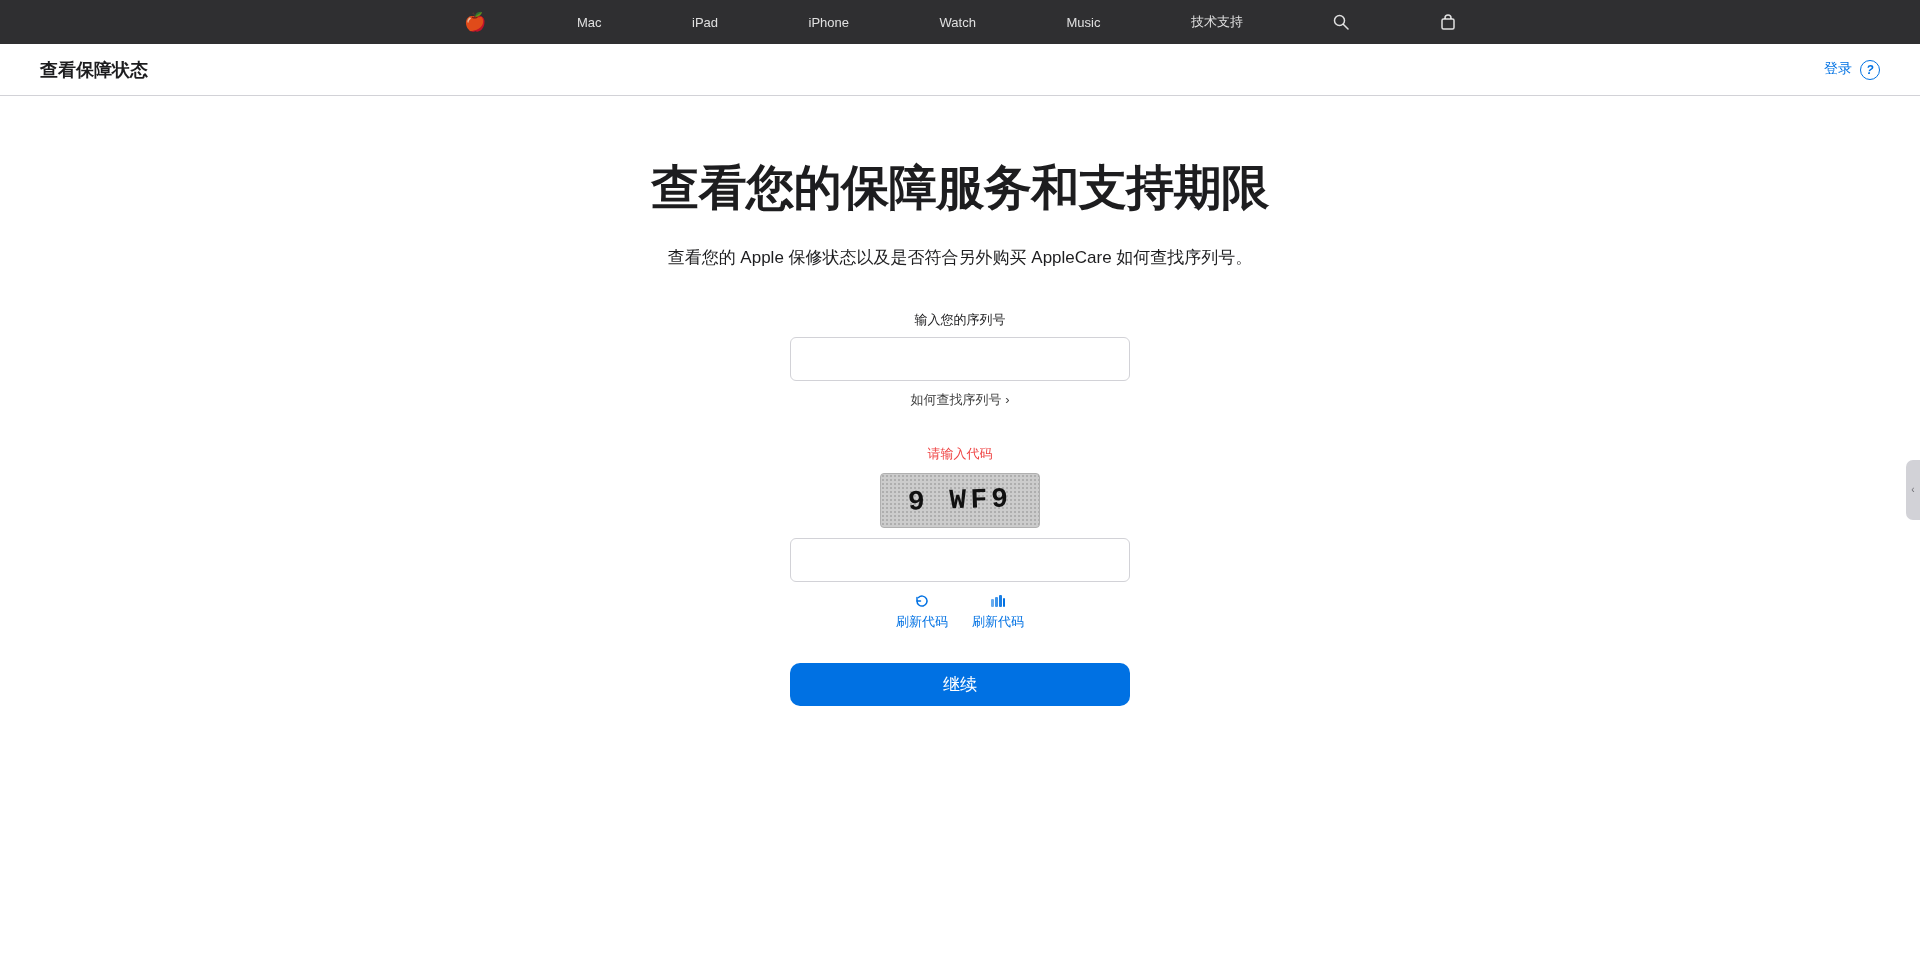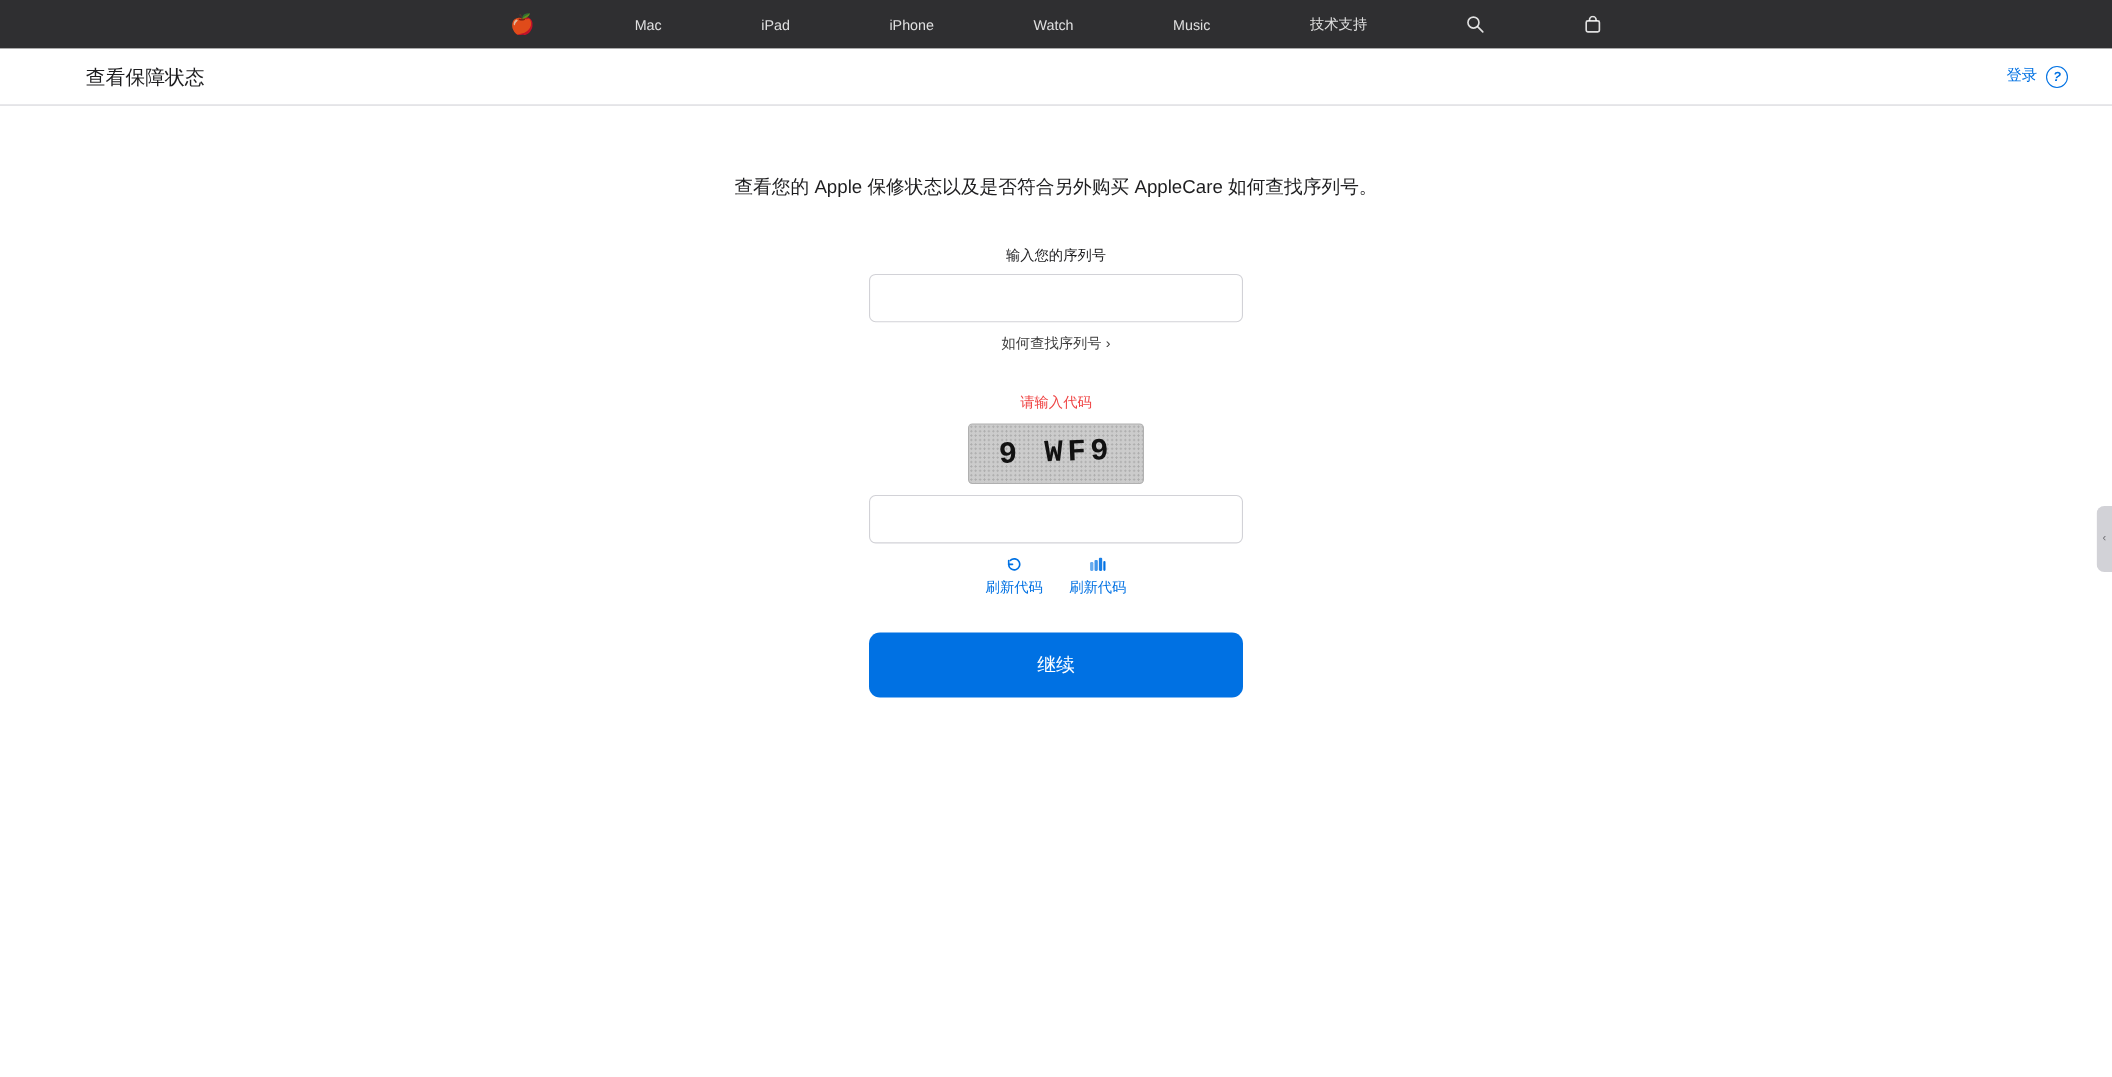--- a/index.html
+++ b/index.html
@@ -49,22 +49,21 @@
       align-items: center;
       justify-content: space-between;
       padding: 0 40px;
       height: 52px;
       border-bottom: 1px solid #d2d2d7;
       max-width: 1920px;
     }
     .sub-header-title {
       font-size: 18px;
       color: #1d1d1f;
-      font-weight: 400;
-      margin-left: 38px;
+      font-weight: 700;
     }
     .sub-header-right {
       display: flex;
       align-items: flex-start;
       gap: 8px;
     }
     .login-link {
       color: #0071e3;
       font-size: 14px;
       cursor: pointer;
@@ -208,21 +207,21 @@
       font-size: 13px;
       cursor: pointer;
       background: none;
       border: none;
       text-decoration: none;
       flex-direction: column;
     }
 
     .continue-btn {
       width: 100%;
-      height: 59px;
+      height: 43px;
       background: #0071e3;
       color: #fff;
       border: none;
       border-radius: 10px;
       font-size: 17px;
       font-weight: 400;
       cursor: pointer;
       transition: background 0.2s;
     }
 
@@ -275,20 +274,21 @@
 
 <div class="sub-header">
   <span class="sub-header-title">查看保障状态</span>
   <div class="sub-header-right">
     <a class="login-link">登录</a>
     <div class="help-icon">?</div>
   </div>
 </div>
 
 <div class="main-content">
+  <h1 class="page-title">查看您的保障服务和支持期限</h1>
   <p class="page-subtitle">查看您的 Apple 保修状态以及是否符合另外购买 AppleCare 如何查找序列号。</p>
 
   <div class="form-section">
 
     <label class="field-label">输入您的序列号</label>
     <input class="text-input" type="text" style="">
     <a class="find-serial-link">如何查找序列号 ›</a>
 
     <label class="captcha-label">请输入代码</label>
     <div class="captcha-image">

